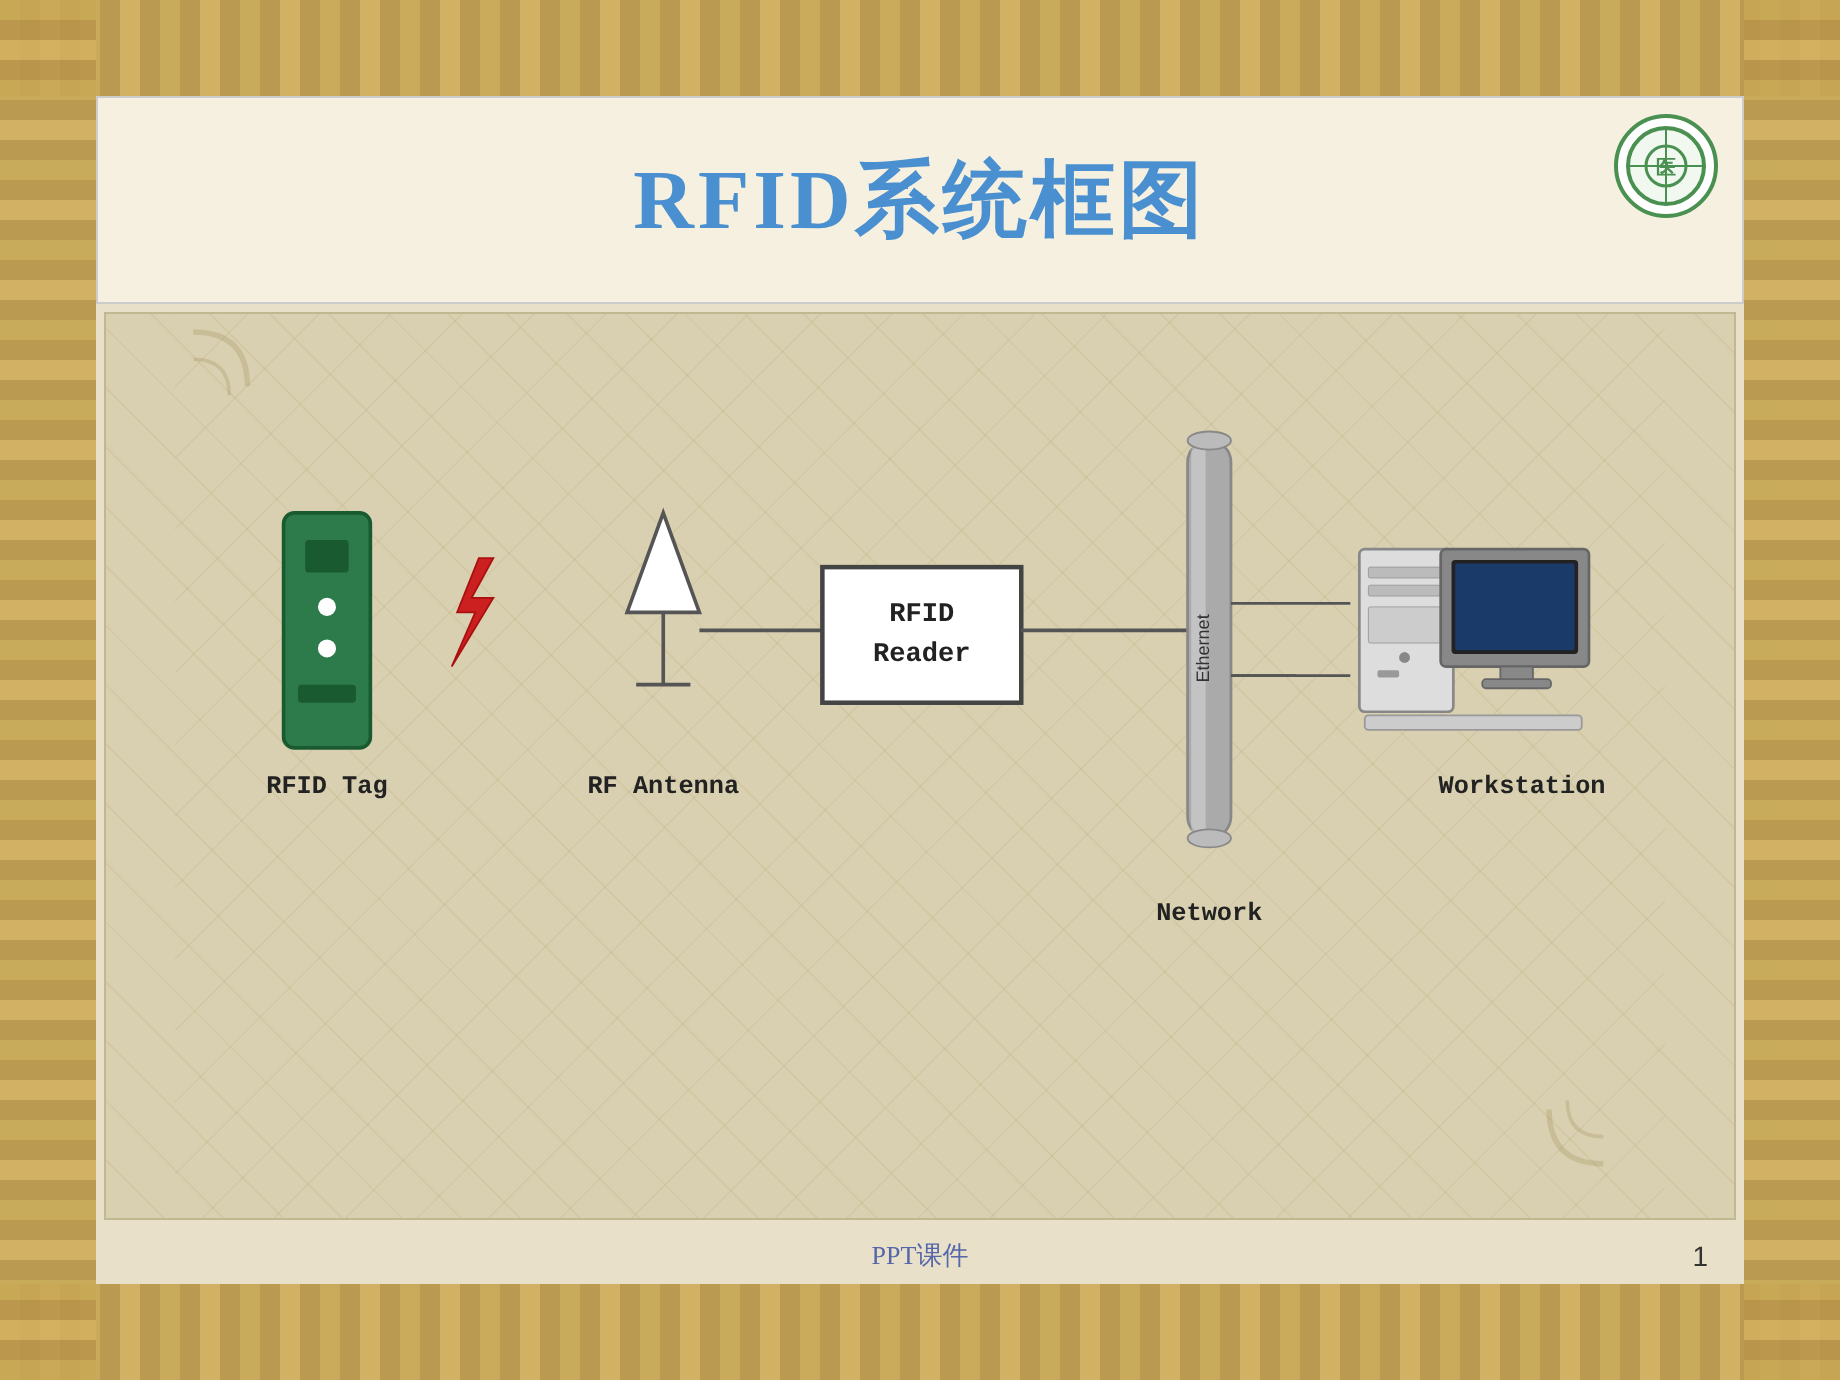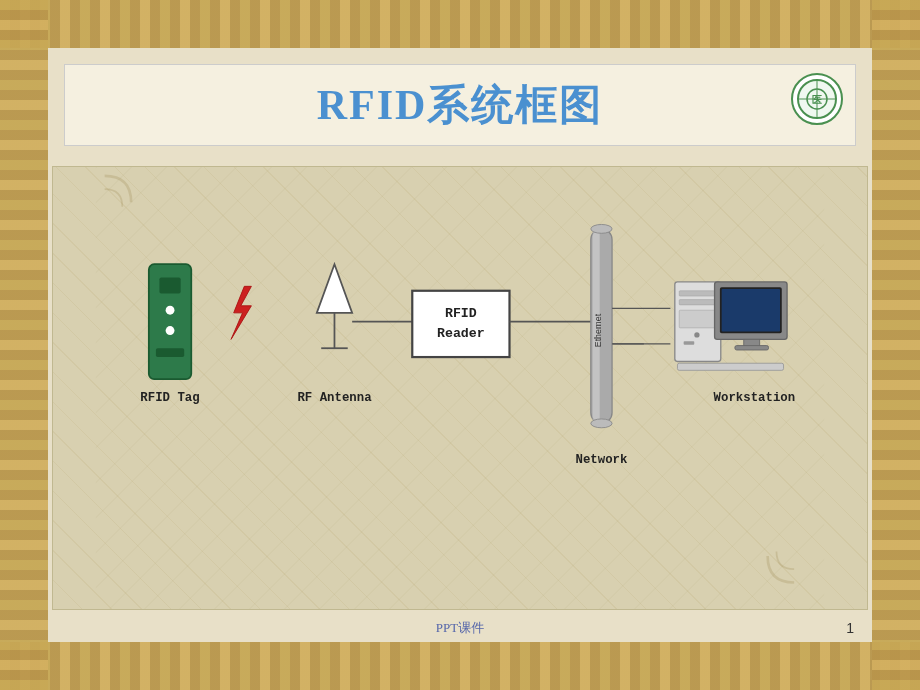--- a/index.html
+++ b/index.html
@@ -59,23 +59,23 @@
       background: #e8e0c8;
       display: flex;
       flex-direction: column;
       align-items: stretch;
     }
 
     
     .title-area {
       background: #f5f0e0;
       border: 1px solid #ccc;
-      padding: 12px 20px;
+      padding: 23px 20px;
       text-align: center;
-      margin: 16px;
+      margin: 0;
       position: relative;
     }
 
     .slide-title {
       font-size: 42px;
       color: #4a90d0;
       font-weight: bold;
       font-family: 'SimSun', 'STSong', serif;
       letter-spacing: 2px;
     }

